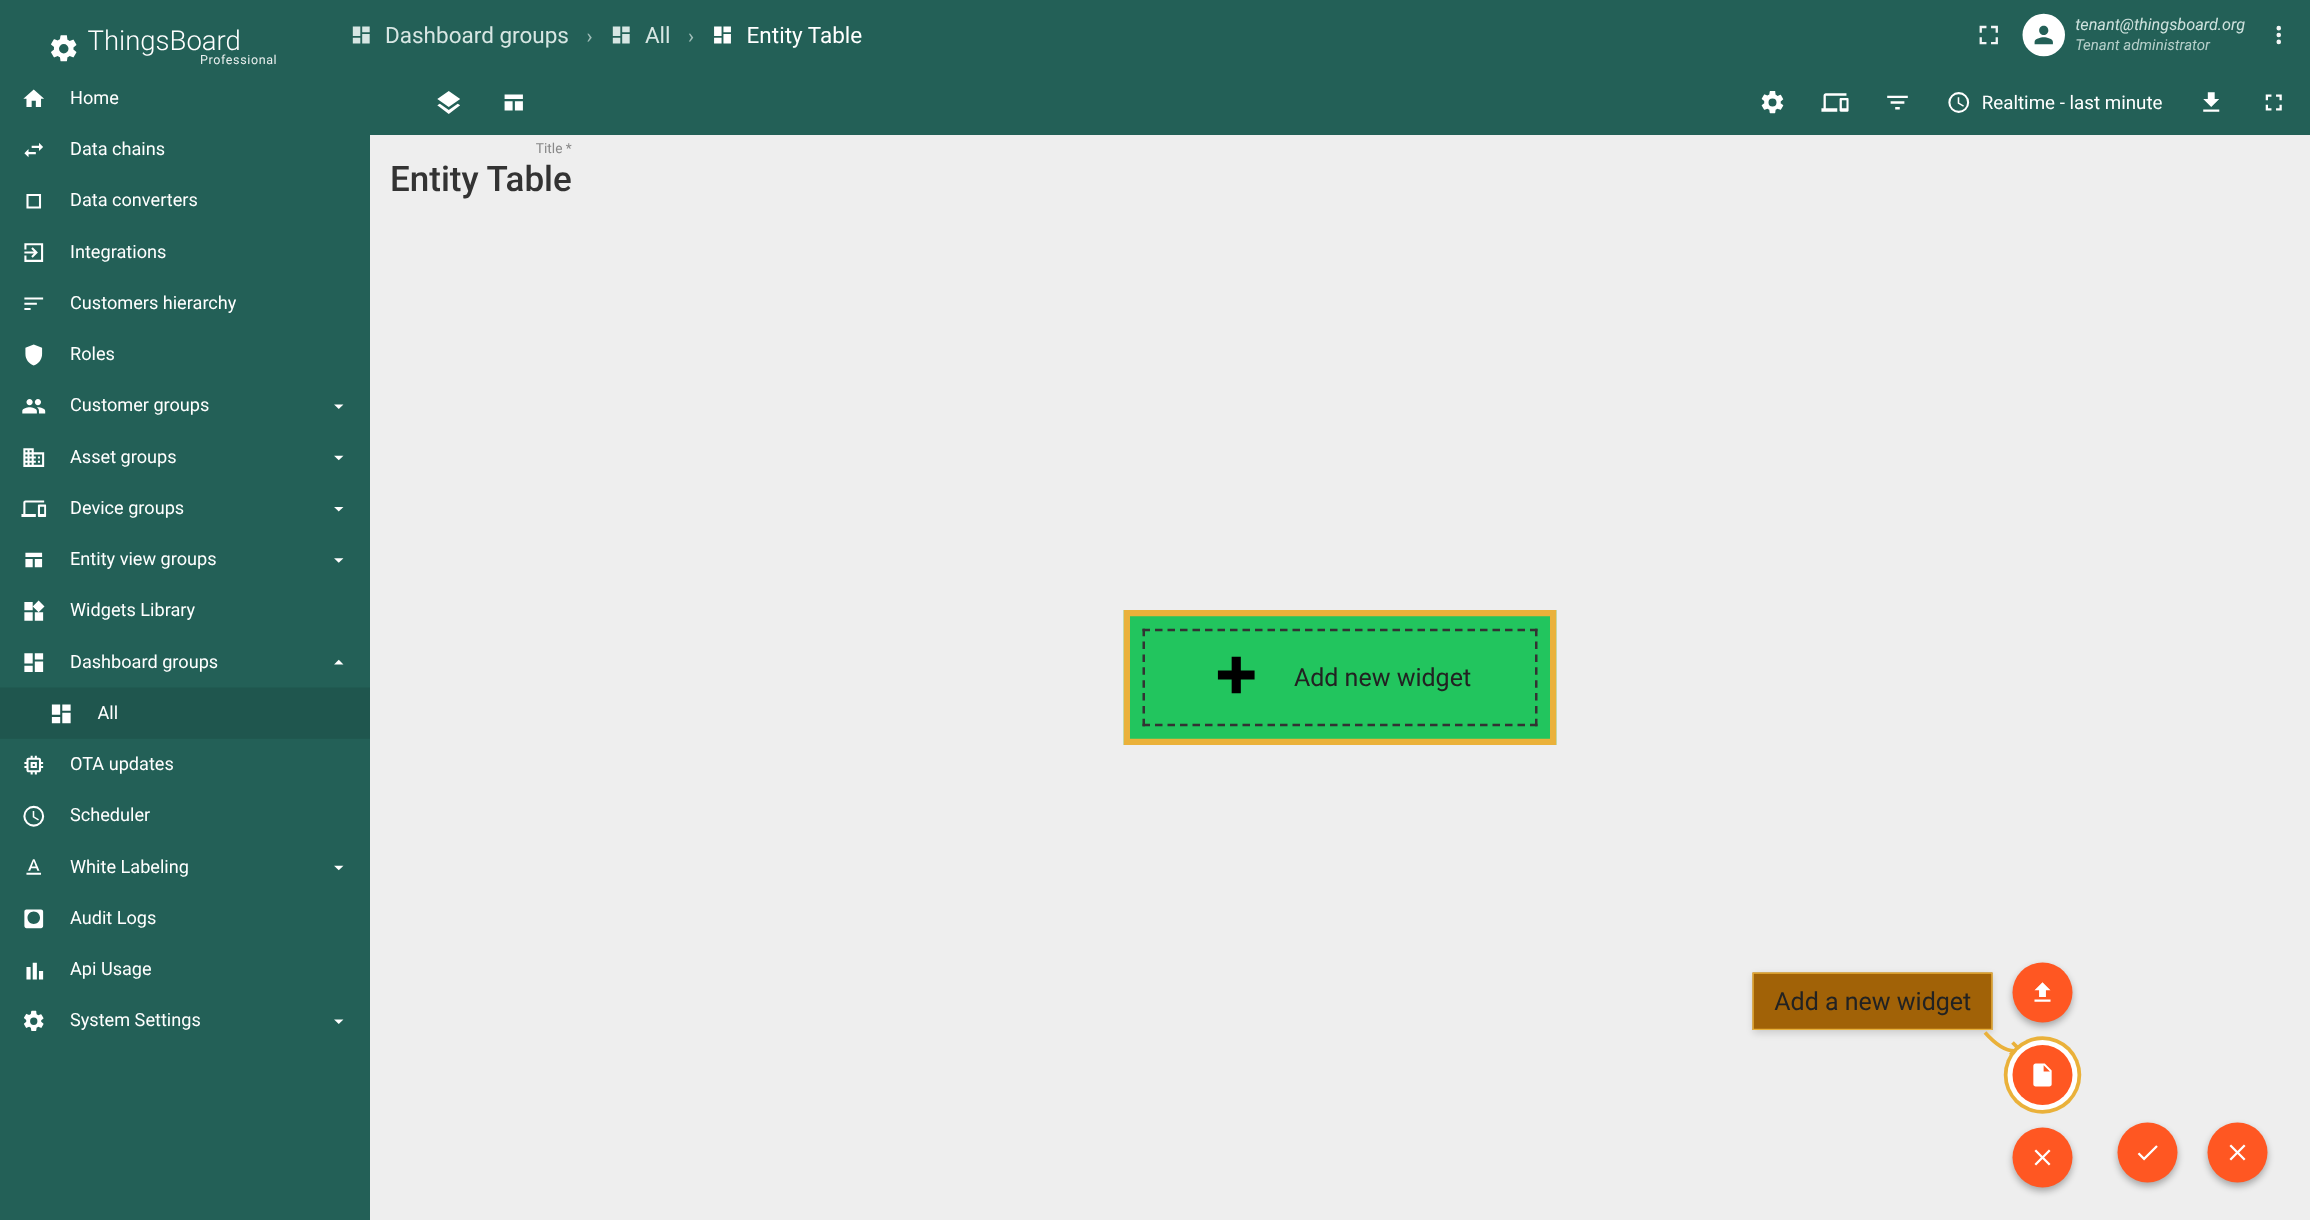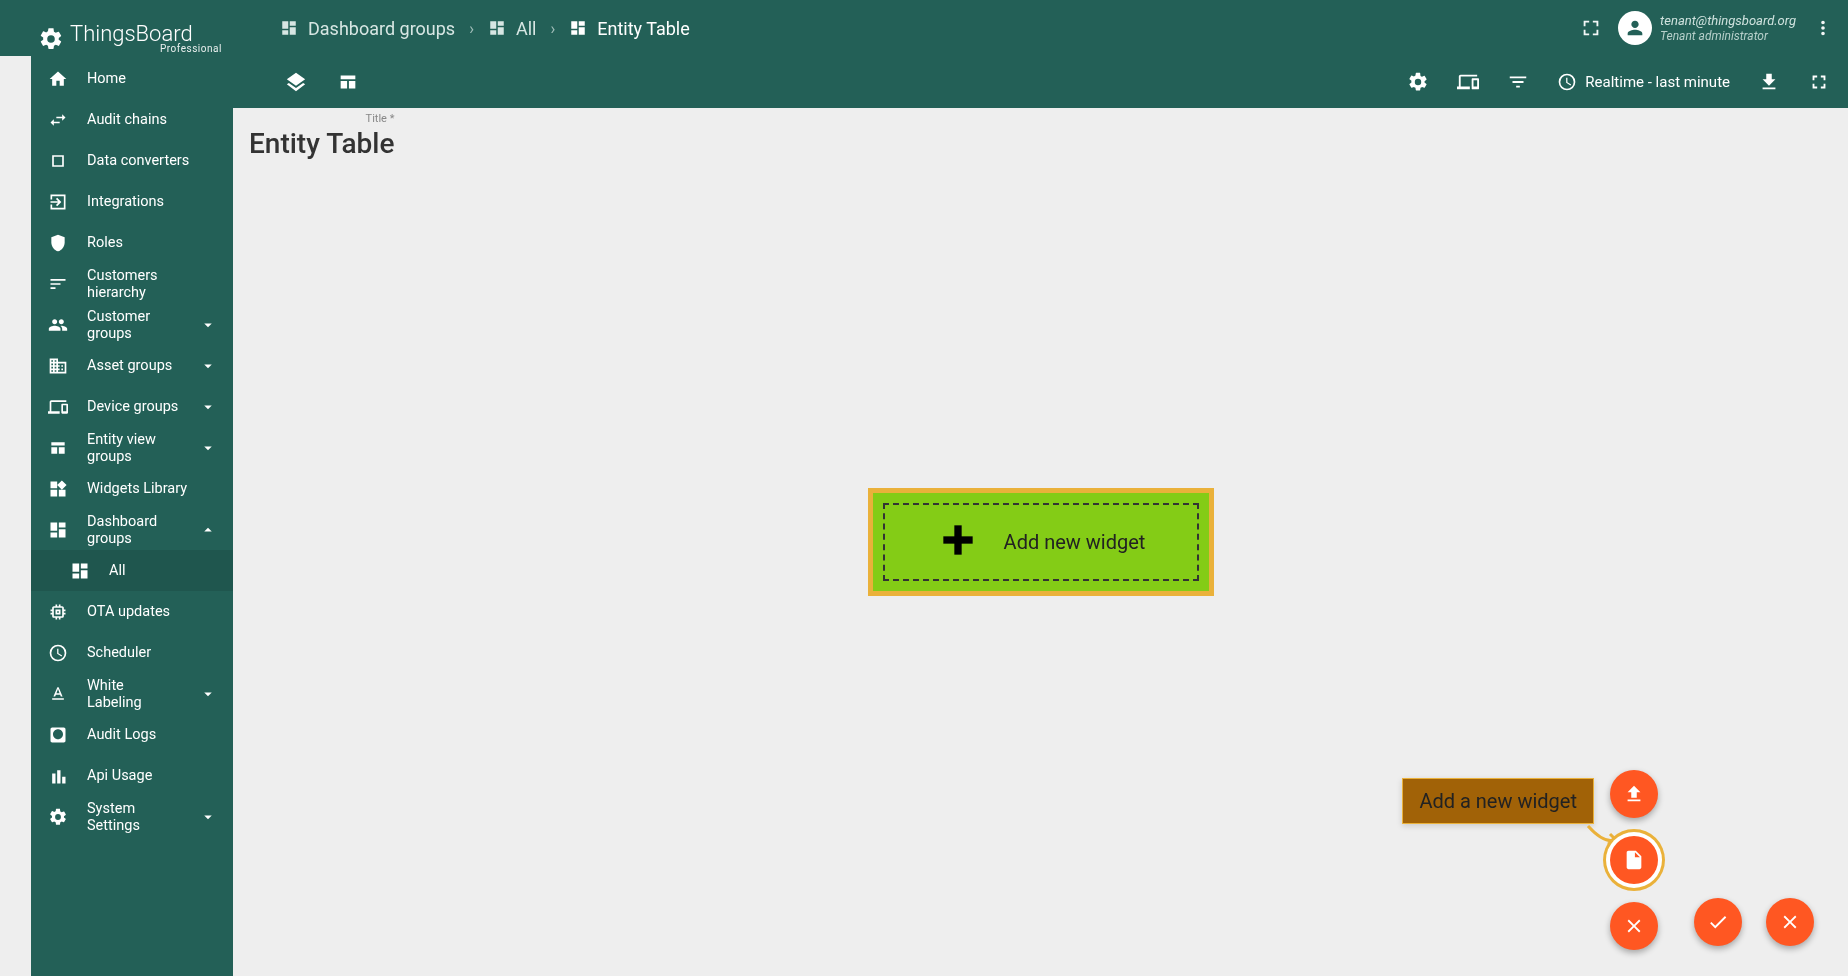--- a/index.html
+++ b/index.html
@@ -70,27 +70,26 @@
     display: flex; align-items: center; justify-content: center;
   }
   .icon-btn { width: 26px; height: 26px; display: flex; align-items: center; justify-content: center; cursor: pointer; color: #fff; opacity: 0.95; }
   .icon-btn svg { width: 22px; height: 22px; fill: currentColor; }
 
   
   .body-row { flex: 1; display: flex; min-height: 0; }
 
   
   .sidebar {
-    width: 202px;
+    width: 296px;
     background: var(--teal);
     color: #fff;
     flex-shrink: 0;
     overflow-y: auto;
     padding-top: 2px;
-    margin-left: 31px;
   }
   .side-item {
     display: flex;
     align-items: center;
     gap: 18px;
     height: 41px;
     padding: 0 16px;
     font-size: 14.5px;
     cursor: pointer;
   }
@@ -133,21 +132,21 @@
   }
   .title-label { font-size: 11px; color: #888; }
   .title-value { font-size: 28px; font-weight: 500; color: #333; margin-top: 2px; }
 
   .add-widget-card {
     position: absolute;
     left: 50%; top: 50%;
     transform: translate(-50%, -50%);
     width: 346px; height: 108px;
     border: 5px solid var(--gold);
-    background: #84cc16;
+    background: #22c55e;
     display: flex; align-items: center; justify-content: center;
     cursor: pointer;
   }
   .add-widget-inner {
     width: 316px; height: 78px;
     border: 2px dashed #333;
     display: flex; align-items: center; justify-content: center;
     gap: 24px;
   }
   .plus-big svg { width: 44px; height: 44px; stroke: #000; stroke-width: 4; }
@@ -379,53 +378,53 @@
           </svg>
         </span>
         <span class="label">Home</span>
       </div>
     <div class="side-item">
         <span class="mi">
           <svg viewBox="0 0 24 24">
             <use href="#i-swap"></use>
           </svg>
         </span>
-        <span class="label">Audit chains</span>
+        <span class="label">Data chains</span>
       </div>
     <div class="side-item">
         <span class="mi">
           <svg viewBox="0 0 24 24">
             <use href="#i-crop"></use>
           </svg>
         </span>
         <span class="label">Data converters</span>
       </div>
     <div class="side-item">
         <span class="mi">
           <svg viewBox="0 0 24 24">
             <use href="#i-input"></use>
           </svg>
         </span>
         <span class="label">Integrations</span>
       </div>
     <div class="side-item">
         <span class="mi">
           <svg viewBox="0 0 24 24">
+            <use href="#i-sort"></use>
+          </svg>
+        </span>
+        <span class="label">Customers hierarchy</span>
+      </div>
+    <div class="side-item">
+        <span class="mi">
+          <svg viewBox="0 0 24 24">
             <use href="#i-shield"></use>
           </svg>
         </span>
         <span class="label">Roles</span>
-      </div>
-    <div class="side-item">
-        <span class="mi">
-          <svg viewBox="0 0 24 24">
-            <use href="#i-sort"></use>
-          </svg>
-        </span>
-        <span class="label">Customers hierarchy</span>
       </div>
     <div class="side-item">
         <span class="mi">
           <svg viewBox="0 0 24 24">
             <use href="#i-people"></use>
           </svg>
         </span>
         <span class="label">Customer groups</span>
         <span class="chev"><svg viewBox="0 0 24 24">
             <use href="#i-chev-down"></use>

